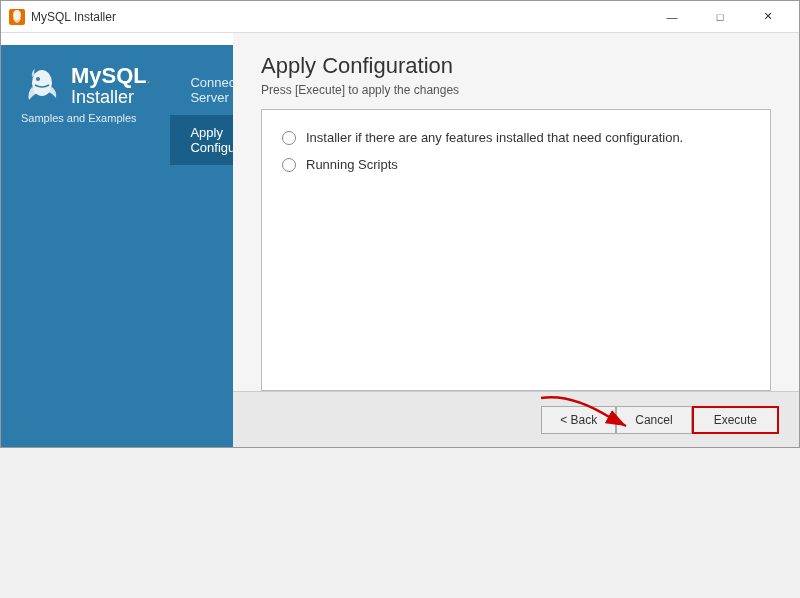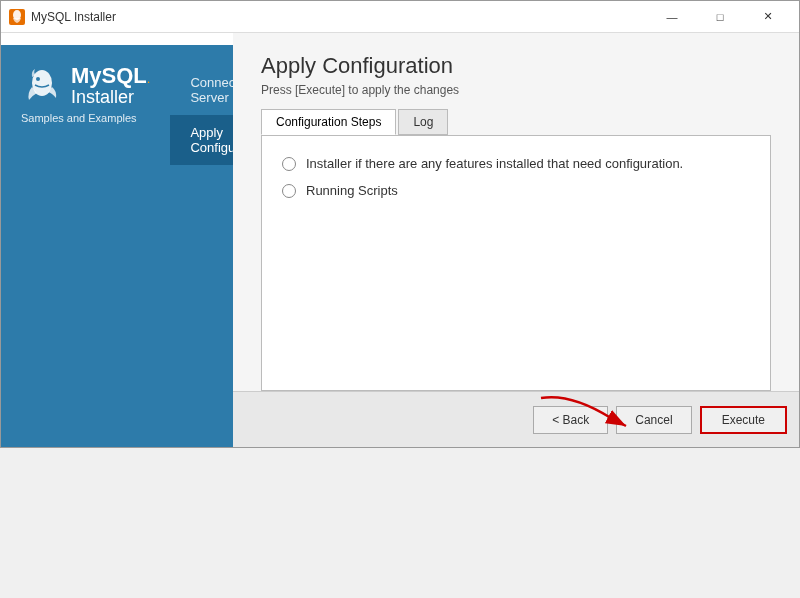--- a/index.html
+++ b/index.html
@@ -231,22 +231,22 @@
     }
 
     
     .bottom-bar {
       height: 56px;
       background: #e8e8e8;
       border-top: 1px solid #ccc;
       display: flex;
       align-items: center;
       justify-content: flex-end;
-      padding: 0 12px;
-      gap: 8px;
+      padding: 0 20px;
+      gap: 0;
       flex-shrink: 0;
       position: relative;
     }
 
     .btn {
       height: 28px;
       padding: 0 18px;
       border: 1px solid #aaa;
       background: #f0f0f0;
       font-size: 12px;
@@ -329,24 +329,20 @@
         </div>
       </div>
     </div>
 
     <div class="right-panel">
       <div class="panel-header">
         <div class="panel-title">Apply Configuration</div>
         <div class="panel-subtitle">Press [Execute] to apply the changes</div>
       </div>
 
-      <div class="tabs-row">
-        <div class="tab active">Configuration Steps</div>
-        <div class="tab">Log</div>
-      </div>
 
       <div class="content-area">
         <div class="config-step">
           <div class="radio-circle"></div>
           <span>Installer if there are any features installed that need configuration.</span>
         </div>
         <div class="config-step">
           <div class="radio-circle"></div>
           <span>Running Scripts</span>
         </div>

